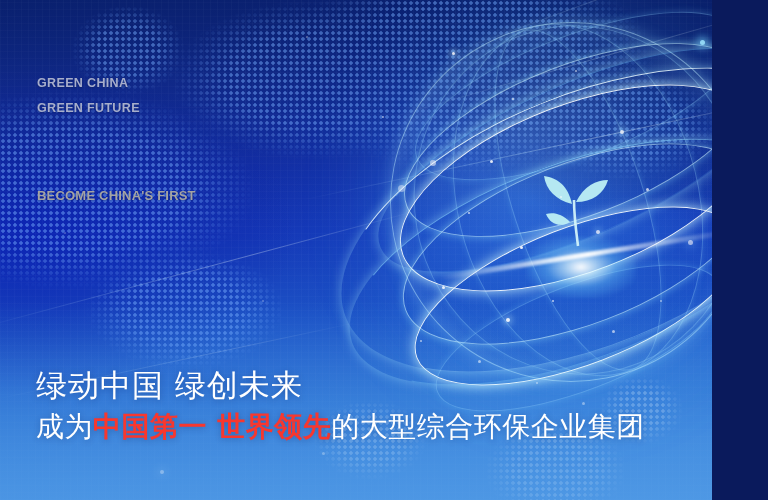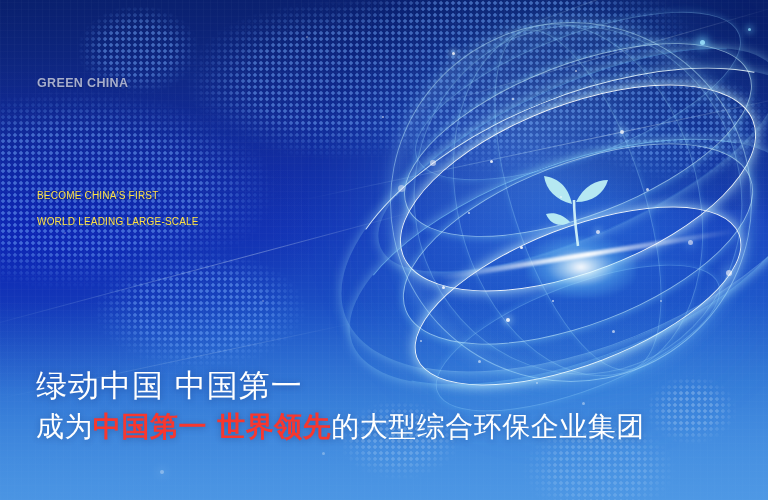--- a/index.html
+++ b/index.html
@@ -2,21 +2,21 @@
 <html><head>
 <meta charset="utf-8">
 <style>
   html, body {
     margin: 0;
     padding: 0;
     background: #0a1a5c;
   }
   #stage {
     position: relative;
-    width: 768px;
+    width: 712px;
     height: 500px;
     overflow: hidden;
     font-family: "Liberation Sans", sans-serif;
   }
 
   
   .bg-base {
     position: absolute;
     inset: 0;
     background:
@@ -213,23 +213,23 @@
     line-height: 25px;
     white-space: nowrap;
     text-shadow: 0 1px 2px rgba(0,0,0,0.22);
   }
 
   .claim-block {
     position: absolute;
     left: 37px; top: 183px;
   }
   .claim-line {
-    color: #fde047;
-    font-size: 10px;
-    font-weight: 400;
+    color: #a3a3a3;
+    font-size: 13px;
+    font-weight: 700;
     letter-spacing: 0.2px;
     line-height: 25.5px;
     white-space: nowrap;
     text-shadow: 0 1px 2px rgba(0,0,0,0.22);
   }
 
   .headline {
     position: absolute;
     left: 36px; top: 365px;
     color: #ffffff;
@@ -349,25 +349,25 @@
     <div class="p" style="left:382px;top:116px;width:2px;height:2px;opacity:.5;"></div>
     <div class="p" style="left:306px;top:36px;width:2px;height:2px;opacity:.35;"></div>
     <div class="p" style="left:262px;top:300px;width:2px;height:2px;opacity:.3;"></div>
     <div class="p" style="left:160px;top:470px;width:4px;height:4px;opacity:.35;box-shadow:0 0 8px 3px rgba(220,245,255,.3);"></div>
     <div class="p" style="left:322px;top:452px;width:3px;height:3px;opacity:.3;"></div>
     <div class="p" style="left:64px;top:232px;width:2px;height:2px;opacity:.25;"></div>
   </div>
 
   <div class="eyebrow-block">
     <div class="eyebrow-line">GREEN CHINA</div>
+    <div class="eyebrow-line">GREEN FUTURE</div>
   </div>
 
   <div class="claim-block">
     <div class="claim-line">BECOME CHINA'S FIRST</div>
-    <div class="claim-line">WORLD LEADING LARGE-SCALE</div>
   </div>
 
   <div class="headline">
-    <div class="hl1">绿动中国 中国第一</div>
+    <div class="hl1">绿动中国 绿创未来</div>
     <div class="hl2"><span>成为</span><span class="accent">中国第一 世界领先</span><span>的大型综合环保企业集团</span></div>
   </div>
 
 </div>
 
 </body></html>

